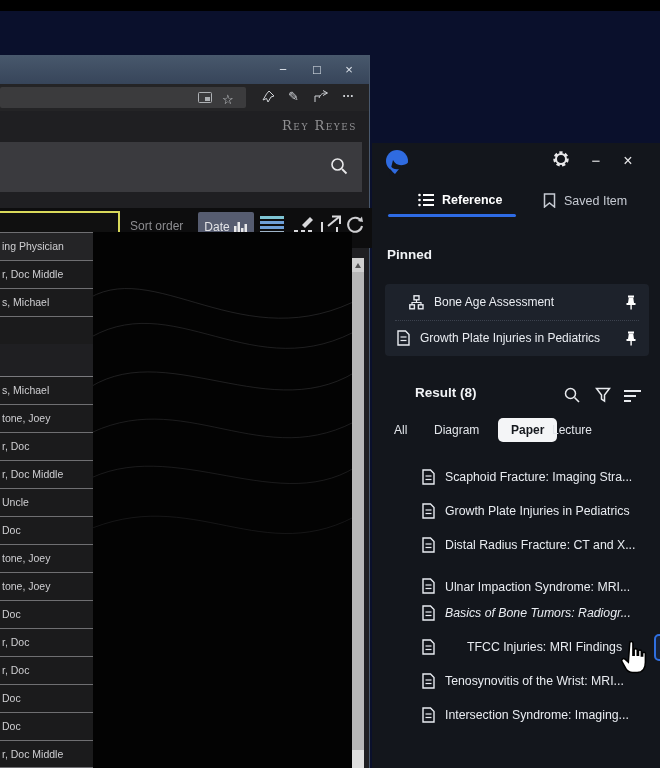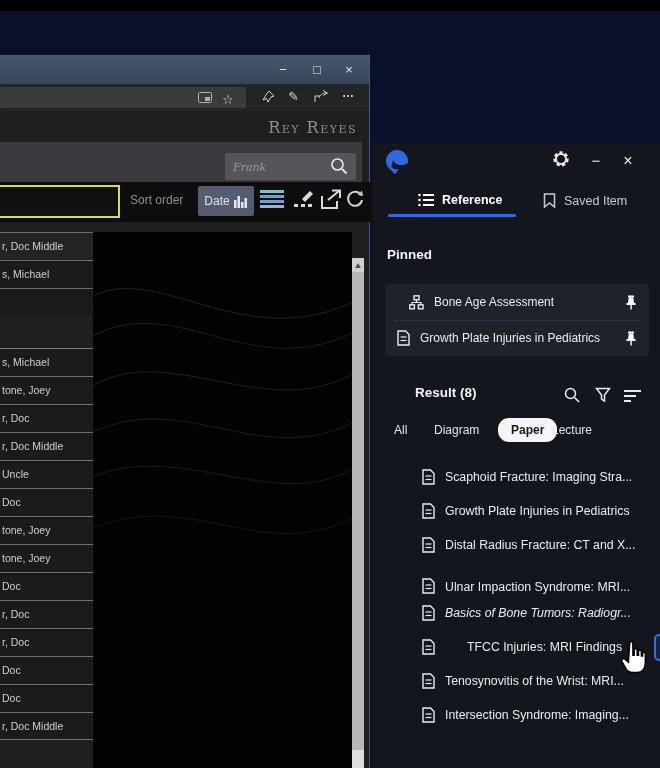--- a/index.html
+++ b/index.html
@@ -13,26 +13,26 @@
   
   #browser{left:0;top:55px;width:370px;height:713px;background:#1f1f22;border-right:1px solid #49586c;}
   #titlebar{left:0;top:0;width:100%;height:29px;background:linear-gradient(#48586c,#37455a);}
   .winctl{top:4px;width:22px;height:21px;color:#dfe5ec;font-size:13px;text-align:center;line-height:21px;cursor:default;}
   #addrbar{left:0;top:29px;width:100%;height:27px;background:#242426;}
   #urlfield{left:0;top:3px;width:246px;height:21px;background:#3b3b3d;border-radius:2px;}
   .addr-ic{top:4px;color:#cfd2d6;font-size:12px;line-height:18px;}
   svg{display:block;}
 
   
-  #username{right:12px;top:63px;color:#8f8f92;font-size:16px;font-family:"DejaVu Serif",serif;font-variant:small-caps;letter-spacing:1.5px;}
+  #username{right:12px;top:63px;color:#8f8f92;font-size:13px;font-family:"DejaVu Serif",serif;font-variant:small-caps;letter-spacing:1.5px;}
   #band-search{left:0;top:87px;width:362px;height:50px;background:#3a3a3e;}
   #app-search{left:225px;top:11px;width:131px;height:27px;background:#56565a;border-radius:3px;border:none;color:#ddd;padding:0 28px 0 8px;font-size:11px;}
   #app-search::placeholder{color:#9a9a9e;font-style:italic;font-family:"DejaVu Serif",serif;}
   #app-search-ic{left:330px;top:15px;}
-  #band-sort{left:0;top:127px;width:394px;height:40px;background:#0d0d0e;}
+  #band-sort{left:0;top:153px;width:394px;height:40px;background:#0d0d0e;}
   #yellow-box{left:-8px;top:3px;width:128px;height:33px;border:2px solid #d9d95a;background:#101010;}
   #sort-label{left:130px;top:11px;color:#8d8d91;font-size:12px;}
   #date-btn{left:198px;top:4px;width:56px;height:30px;background:#565c70;border-radius:2px;color:#e3e3e6;font-size:12px;display:flex;align-items:center;justify-content:center;gap:4px;}
   .toolic{top:7px;}
 
   
   #patients{left:0;top:177px;width:93px;}
   .prow{width:93px;height:28px;background:#1b1b1c;border-top:1px solid #6f6f72;color:#cfcfd2;font-size:10.5px;line-height:27px;padding-left:2px;white-space:nowrap;overflow:hidden;}
   .prow:first-child{background:#242426;}
   .prow.gap-before{margin-top:32px;border-top:1px solid #7a7a7e;}
@@ -57,21 +57,21 @@
   #tab-underline{left:16px;top:71px;width:128px;height:3px;background:#2e6be5;border-radius:2px;}
   #pinned-heading{left:15px;top:104px;color:#f1f3f6;font-size:13.5px;font-weight:bold;}
   #pinned-card{left:13px;top:141px;width:264px;height:72px;background:#1d222b;border-radius:4px;}
   .pinrow{position:absolute;left:0;width:264px;height:36px;display:flex;align-items:center;padding:0 12px;gap:10px;}
   .pinrow .title{flex:1;color:#e9ecf1;font-size:12px;white-space:nowrap;overflow:hidden;}
   #pin-divider{left:10px;top:36px;width:244px;height:0;border-top:1px dotted #3c424e;}
   #result-heading{left:15px;top:242px;color:#f1f3f6;font-size:13.5px;font-weight:bold;margin-left:28px;}
   .res-ic{top:244px;}
   #chips{left:0;top:275px;width:288px;height:26px;}
   .chip{position:absolute;top:0;height:24px;line-height:24px;color:#e2e5ea;font-size:12px;}
-  .chip.selected{background:#f4f5f7;color:#15181e;font-weight:bold;border-radius:11px;padding:0 13px;}
+  .chip.selected{background:#f4f5f7;color:#15181e;font-weight:bold;border-radius:5px;padding:0 13px;}
   .ritem{position:absolute;left:0;width:288px;height:30px;display:flex;align-items:center;padding:0 14px 0 18px;gap:10px;margin-left:32px;}
   .ritem .title{flex:1;color:#e9ecf1;font-size:12.3px;white-space:nowrap;overflow:hidden;}
   .dots{color:#e9ecf1;font-size:7px;letter-spacing:1.5px;white-space:nowrap;}
   .dots-btn{width:30px;height:27px;display:flex;align-items:center;justify-content:center;border-radius:5px;}
   .dots-btn.focused{border:2px solid #2f6fe0;background:rgba(47,111,224,0.14);}
 
   #cursor{left:618px;top:640px;width:34px;height:36px;pointer-events:none;}
 </style>
 </head>
 <body>
@@ -107,21 +107,20 @@
             <path d="M5 8 C7 3 10 3 12 3" fill="none" stroke="#cfd2d6"></path>
             <path d="M9 0.5 L13.5 3 L9 5.5" fill="none" stroke="#cfd2d6"></path>
           </svg>
       </span>
       <span class="addr-ic abs" style="left:342px;top:0px;font-weight:bold;">…</span>
     </div>
 
     <div id="username" class="abs">Rey Reyes</div>
 
     <div id="band-search" class="abs">
-      <input id="app-search" class="abs" type="text" placeholder="Frank" style="">
       <span id="app-search-ic" class="abs">
         <svg width="18" height="18" viewBox="0 0 18 18">
             <circle cx="7.5" cy="7.5" r="5.5" fill="none" stroke="#e8e8ea" stroke-width="1.6"></circle>
             <line x1="12" y1="12" x2="16.5" y2="16.5" stroke="#e8e8ea" stroke-width="1.8"></line>
           </svg>
       </span>
     </div>
 
     <div id="band-sort" class="abs">
       <div id="yellow-box" class="abs"></div>
@@ -162,20 +161,21 @@
       </span>
       <span class="toolic abs" style="left:346px;">
         <svg width="18" height="20" viewBox="0 0 18 20">
             <path d="M15 6 A7 7 0 1 0 16 11" fill="none" stroke="#cfcfd2" stroke-width="2"></path>
             <path d="M12 6 L17 7 L16 1.5 Z" fill="#cfcfd2"></path>
           </svg>
       </span>
     </div>
 
     <div id="patients" class="abs">
+      <div class="prow">ing Physician</div>
       <div class="prow">r, Doc Middle</div>
       <div class="prow">s, Michael</div>
       <div class="prow"></div>
       <div class="prow gap-before">s, Michael</div>
       <div class="prow">tone, Joey</div>
       <div class="prow">r, Doc</div>
       <div class="prow">r, Doc Middle</div>
       <div class="prow">Uncle</div>
       <div class="prow">Doc</div>
       <div class="prow">tone, Joey</div>

